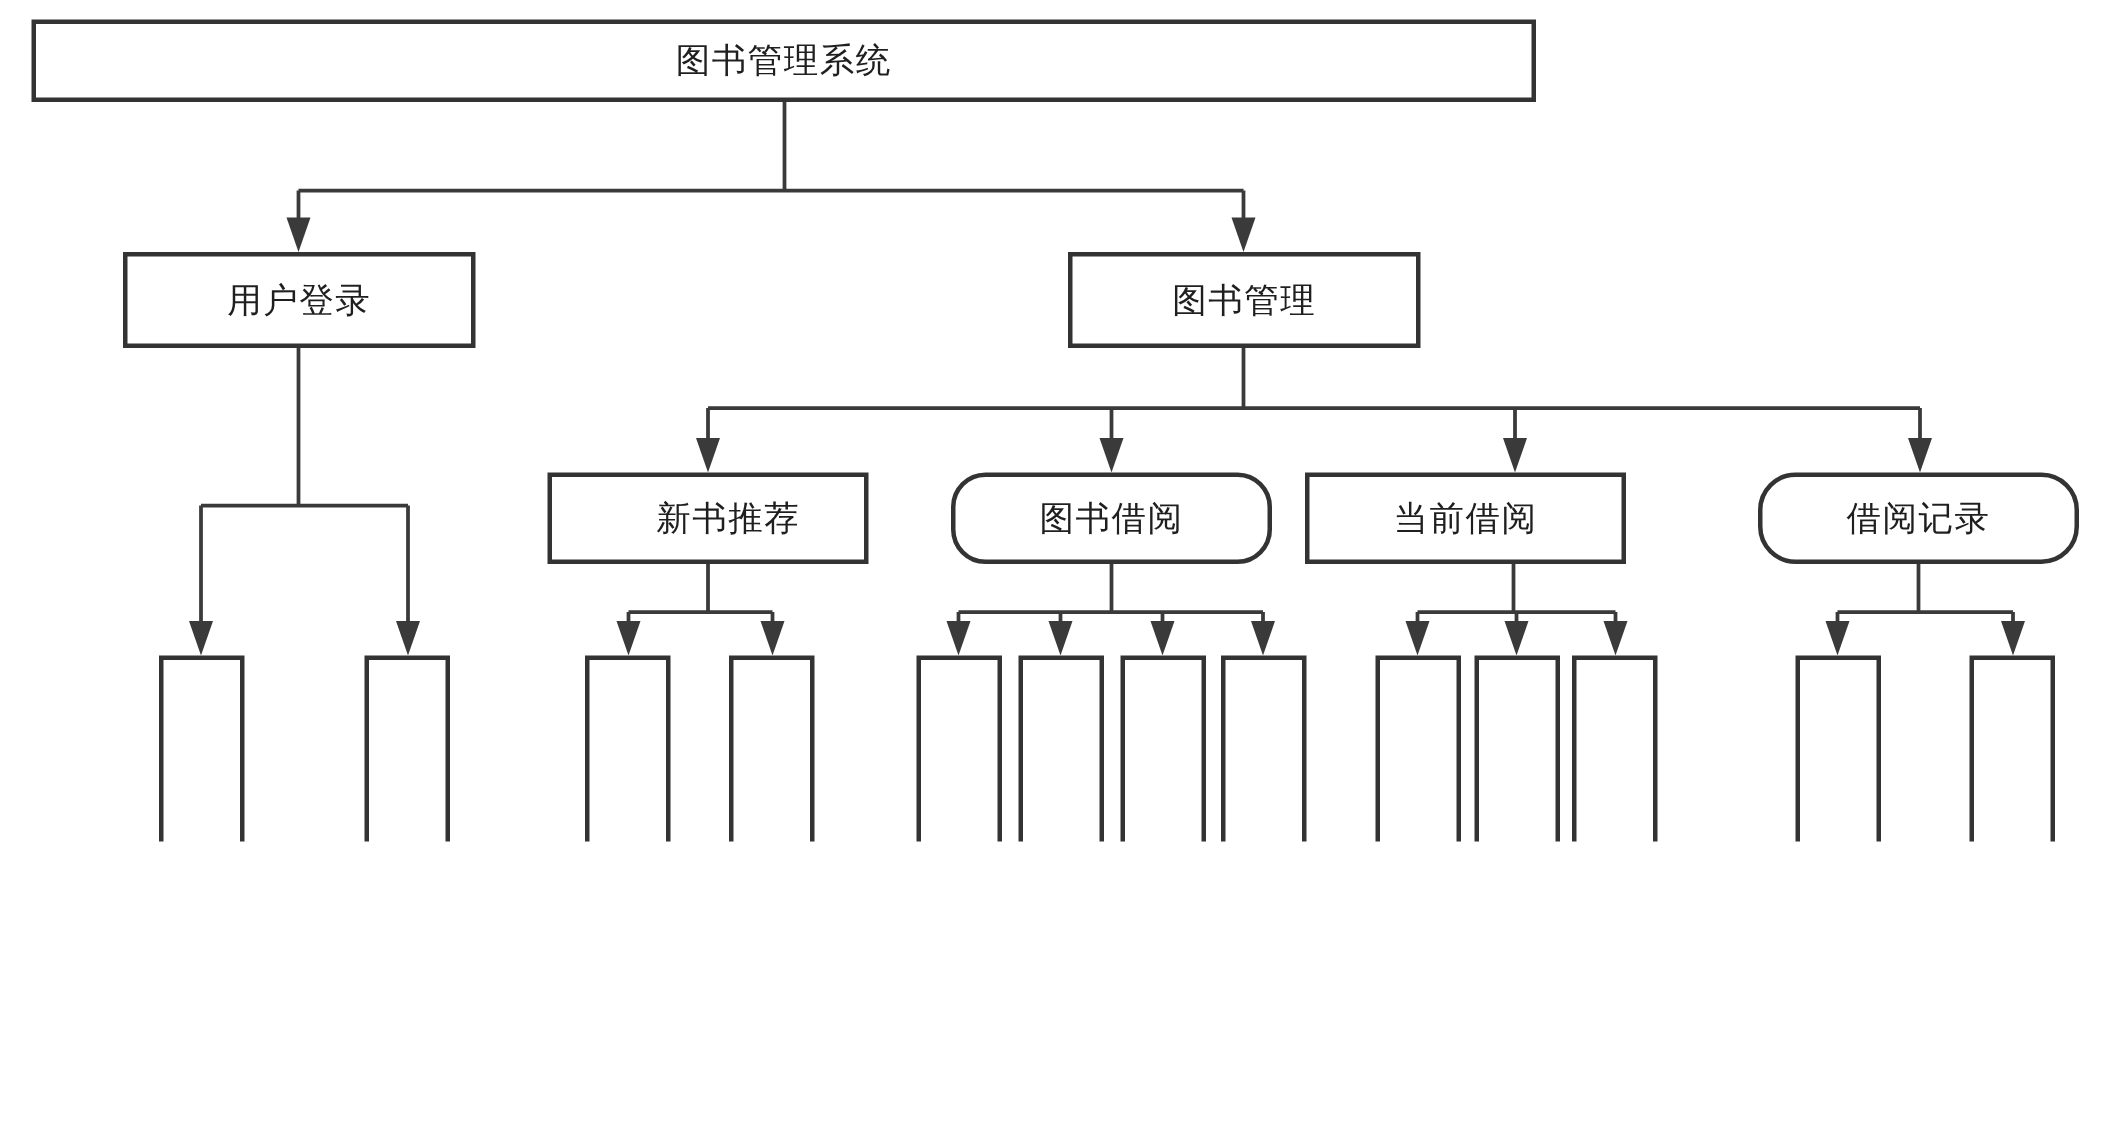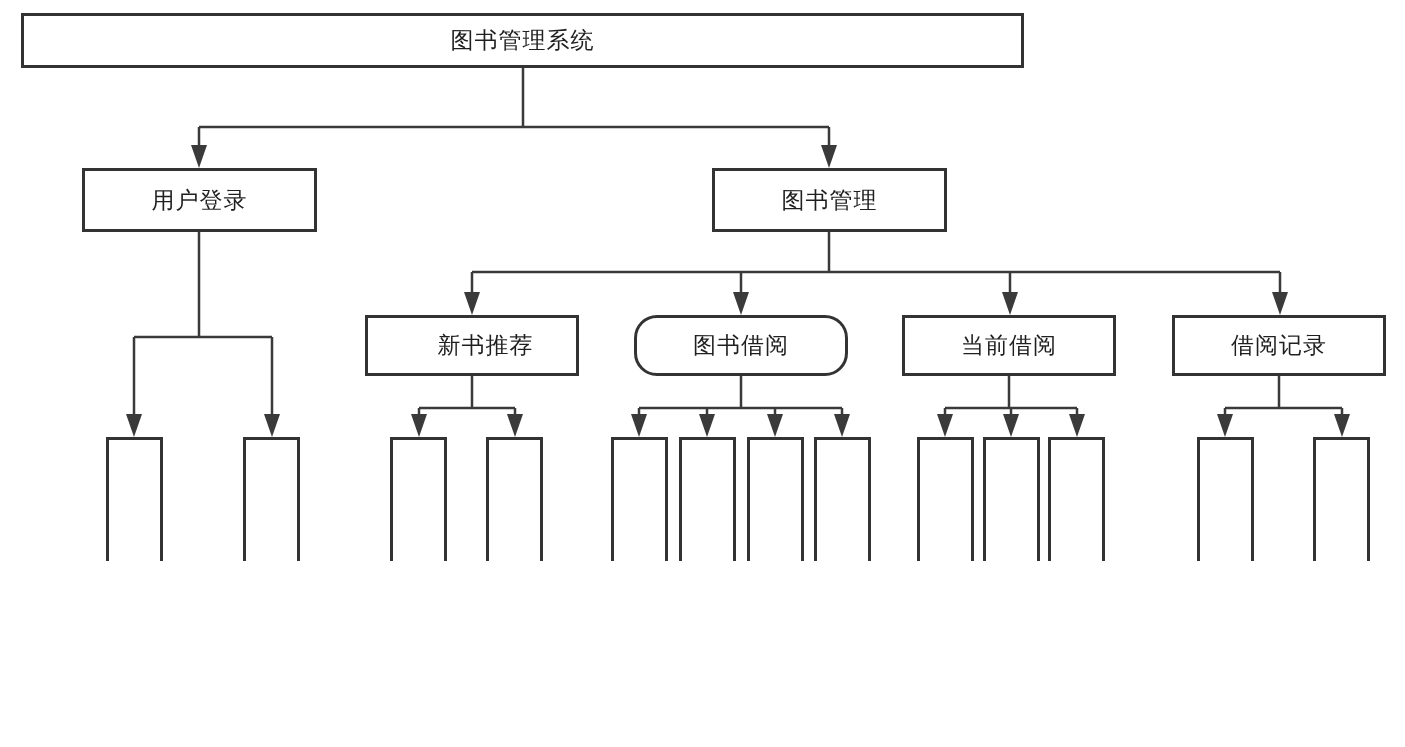--- a/index.html
+++ b/index.html
@@ -108,24 +108,24 @@
   <div class="node lvl2" style="left:712px;">
     <span class="hlabel">图书管理</span>
   </div>
 
   <div class="node lvl3" style="left:365px;padding-left:27px;">
     <span class="hlabel">新书推荐</span>
   </div>
   <div class="node lvl3" style="left:634px;border-radius:23px;">
     <span class="hlabel">图书借阅</span>
   </div>
-  <div class="node lvl3" style="left:902px;">
+  <div class="node lvl3" style="left:870px;">
     <span class="hlabel">当前借阅</span>
   </div>
-  <div class="node lvl3" style="left:1172px;">
+  <div class="node lvl3" style="left:1172px;border-radius:25px;">
     <span class="hlabel">借阅记录</span>
   </div>
 
   <div class="node leaf" style="left:106px;">
     <span class="vlabel">用户登录</span>
   </div>
   <div class="node leaf" style="left:243px;">
     <span class="vlabel">注销登录</span>
   </div>
 

